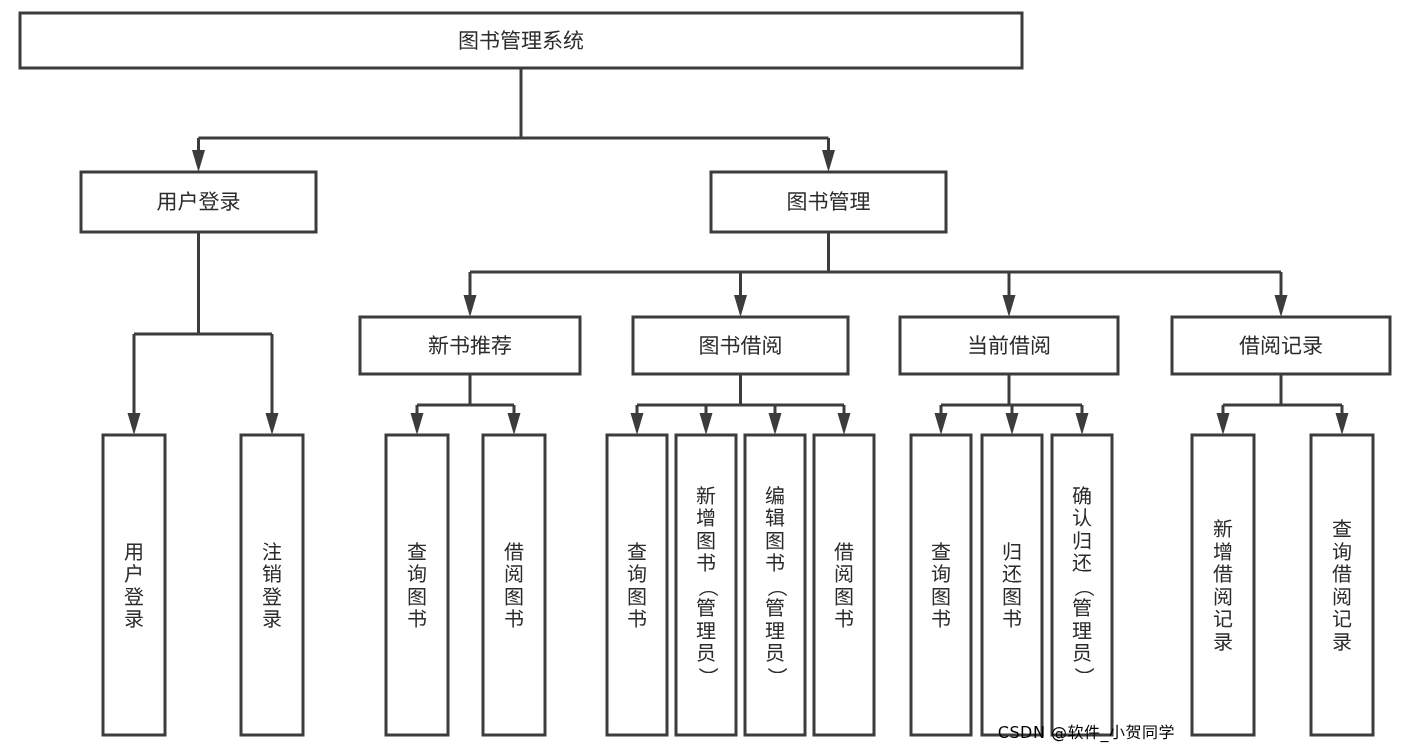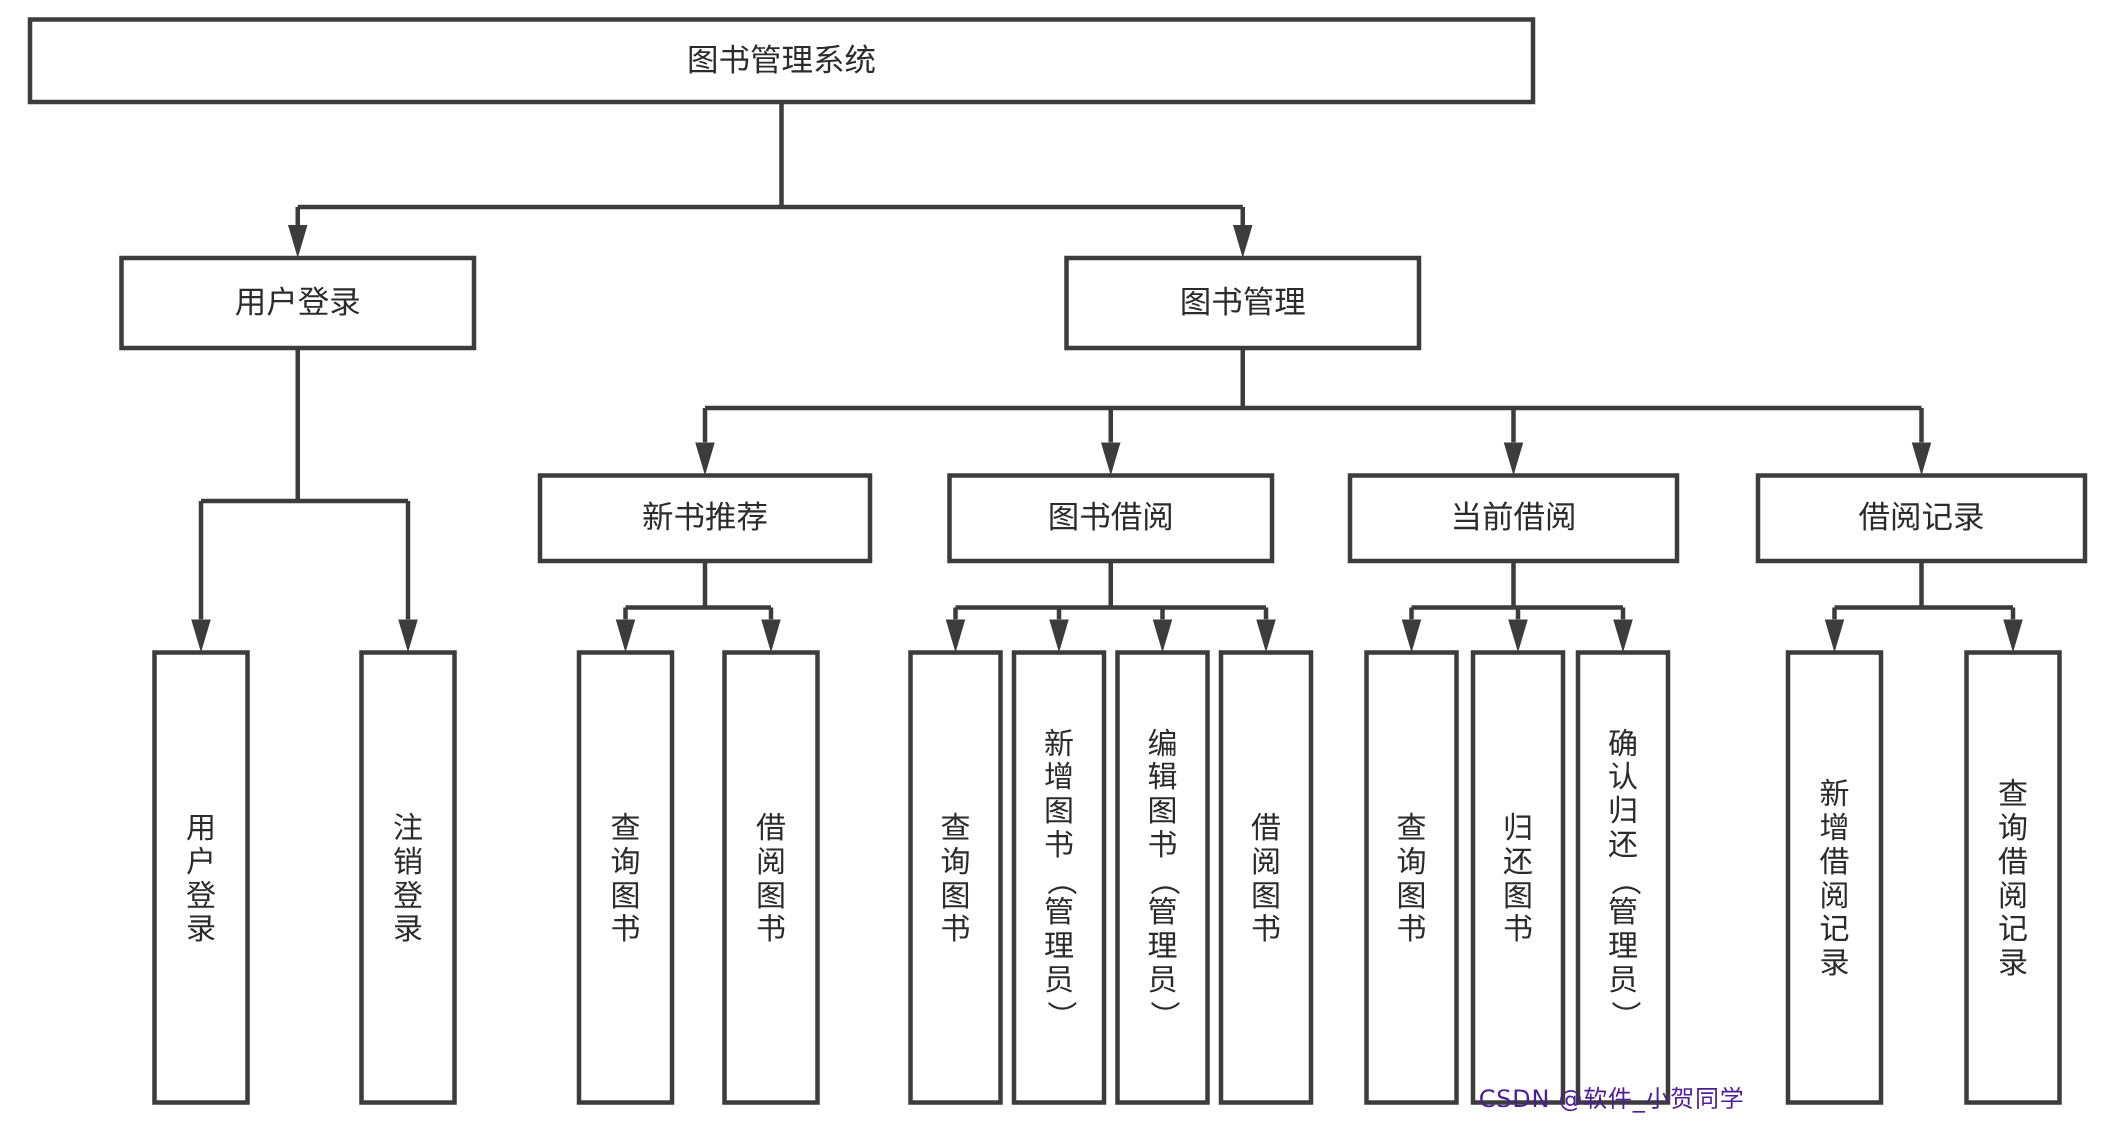--- a/index.html
+++ b/index.html
@@ -4,21 +4,21 @@
 <title>图书管理系统 功能结构图</title>
 <style>
   html,body{margin:0;padding:0;}
   body{
     width:1405px;height:747px;
     background:#ffffff;
     font-family:"DejaVu Sans","Liberation Sans",sans-serif;
     overflow:hidden;
     position:relative;
   }
-  #diagram-root{position:relative;width:1175px;height:747px;}
+  #diagram-root{position:relative;width:1175px;height:747px;padding-left:12px;}
   svg#tree-svg{position:absolute;left:0;top:0;width:1405px;height:747px;display:block;}
 
   .node-box{
     fill:#ffffff;
     stroke:#3c3c3c;
     stroke-width:3;
   }
   .node-label{
     fill:#2b2b2b;
     font-family:"DejaVu Sans","Liberation Sans",sans-serif;
@@ -33,21 +33,21 @@
     fill:none;
     stroke-linecap:butt;
   }
   .arrow-head{fill:#3c3c3c;stroke:none;}
 
   .watermark{
     position:absolute;
     right:12px;
     bottom:4px;
     font-size:16px;
-    color:#4c1d95;
+    color:#000000;
     letter-spacing:.5px;
     white-space:nowrap;
     font-family:"DejaVu Sans","Liberation Sans",sans-serif;
     pointer-events:none;
   }
 </style>
 </head>
 <body>
 
 <div id="diagram-root">

